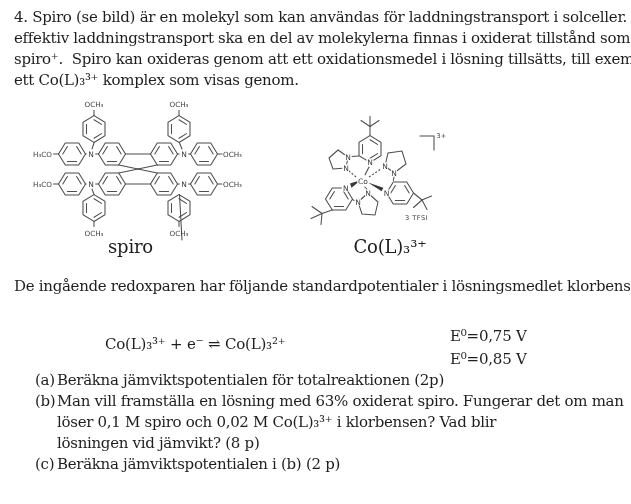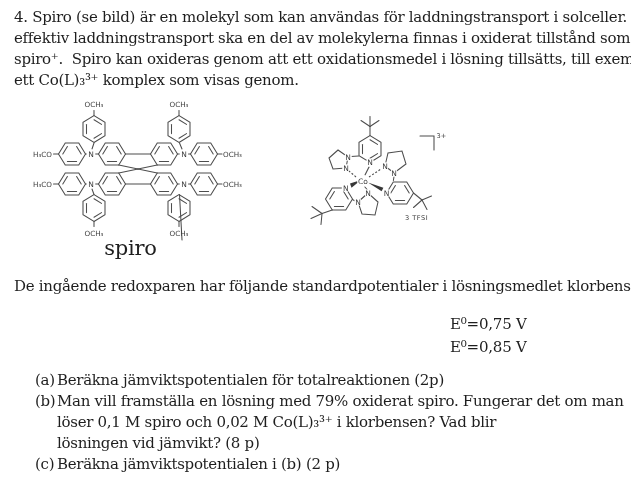--- a/index.html
+++ b/index.html
@@ -6,27 +6,27 @@
   .doc{
     position:relative;width:631px;height:504px;background:#ffffff;
     font-family:"DejaVu Serif","DejaVu Sans",serif;color:#1e1e1e;overflow:hidden;
   }
   .tline{white-space:pre;font-size:15px;line-height:21px;letter-spacing:-0.3px;}
   .intro{position:absolute;left:14px;top:7px;width:612px;}
   .redox-intro{position:absolute;left:14px;top:276px;width:612px;}
   .figure{position:absolute;}
   .fig-spiro{left:8px;top:96px;}
   .fig-co{left:305px;top:96px;}
-  .caption{position:absolute;top:236px;text-align:center;font-size:21px;letter-spacing:-0.2px;}
+  .caption{position:absolute;top:236px;text-align:center;font-size:18px;letter-spacing:-0.2px;}
   .cap-spiro{left:8px;width:245px;}
   .cap-co{left:305px;width:170px;}
   .equations{position:absolute;left:105px;top:311px;width:520px;}
   .eq-row{position:relative;height:22.5px;}
   .eq-reaction{white-space:pre;font-size:15px;letter-spacing:-0.2px;}
-  .eq-potential{position:absolute;left:345px;top:4px;white-space:pre;font-size:15px;letter-spacing:-0.2px;}
+  .eq-potential{position:absolute;left:345px;top:16px;white-space:pre;font-size:15px;letter-spacing:-0.2px;}
   .questions{position:absolute;left:35px;top:370px;width:580px;}
   .q-item{display:flex;align-items:flex-start;}
   .q-label{flex:0 0 22px;font-size:15px;line-height:21px;letter-spacing:-0.3px;}
   .q-lines{flex:1;}
   svg.mol{display:block;}
   svg.mol .bond{stroke:#4d4d4d;stroke-width:1.05;fill:none;stroke-linecap:round;}
   svg.mol .dash{stroke:#4d4d4d;stroke-width:1.1;fill:none;stroke-dasharray:2,1.8;}
   svg.mol .wedge{fill:#383838;stroke:none;}
   svg.mol .mask{fill:#ffffff;stroke:none;}
   svg.mol text{font-family:"DejaVu Sans","Liberation Sans",sans-serif;fill:#3d3d3d;}
@@ -194,43 +194,45 @@
       <text class="atom" x="53" y="108.8" text-anchor="middle">N</text>
 
       <path class="bond" d="M 115,40 L 129,40 L 129,54"></path>
       <text class="small" x="131.5" y="42" text-anchor="start">3+</text>
 
       <text class="small" x="100" y="124" text-anchor="start" letter-spacing="0.5">3 TFSI</text>
     </svg>
   </div>
 
   <div class="caption cap-spiro">spiro</div>
+  <div class="caption cap-co">Co(L)₃³⁺</div>
 
   <div class="redox-intro tline">De ingående redoxparen har följande standardpotentialer i lösningsmedlet klorbensen:</div>
 
   <div class="equations">
     <div class="eq-row">
       <span class="eq-potential">E⁰=0,75 V</span>
     </div>
     <div class="eq-row">
+      <span class="eq-reaction">Co(L)₃³⁺ + e⁻ ⇌ Co(L)₃²⁺</span>
       <span class="eq-potential">E⁰=0,85 V</span>
     </div>
   </div>
 
   <div class="questions">
     <div class="q-item">
       <div class="q-label">(a)</div>
       <div class="q-lines">
         <div class="tline">Beräkna jämviktspotentialen för totalreaktionen (2p)</div>
       </div>
     </div>
     <div class="q-item">
       <div class="q-label">(b)</div>
       <div class="q-lines">
-        <div class="tline">Man vill framställa en lösning med 79% oxiderat spiro. Fungerar det om man</div>
+        <div class="tline">Man vill framställa en lösning med 63% oxiderat spiro. Fungerar det om man</div>
         <div class="tline">löser 0,1 M spiro och 0,02 M Co(L)₃³⁺ i klorbensen? Vad blir</div>
         <div class="tline">lösningen vid jämvikt? (8 p)</div>
       </div>
     </div>
     <div class="q-item">
       <div class="q-label">(c)</div>
       <div class="q-lines">
         <div class="tline">Beräkna jämviktspotentialen i (b) (2 p)</div>
       </div>
     </div>

